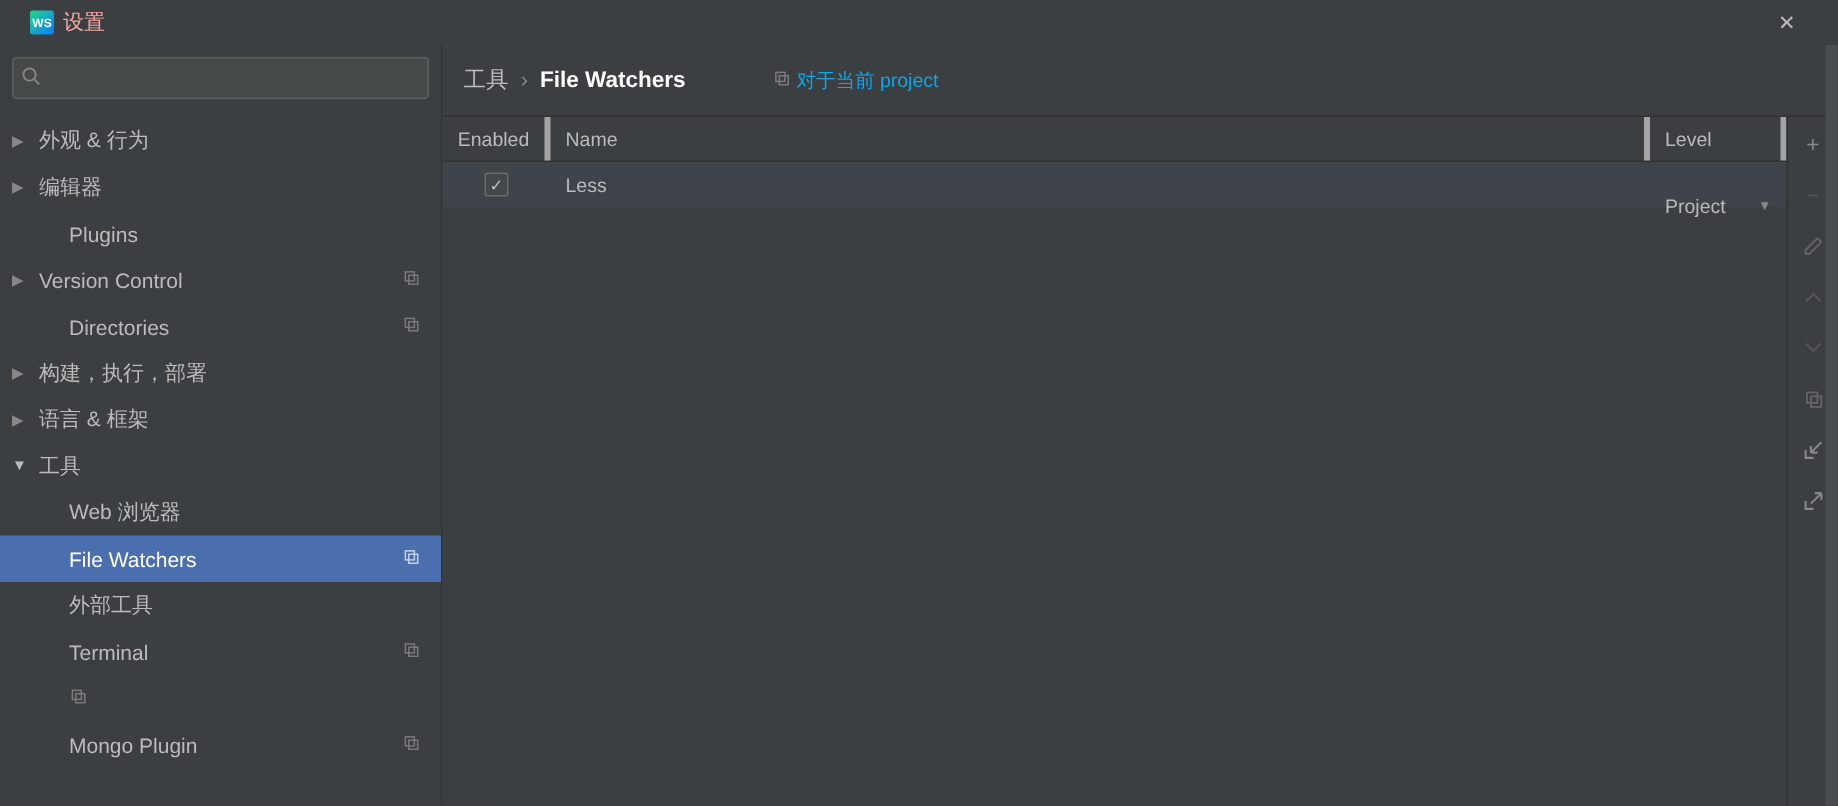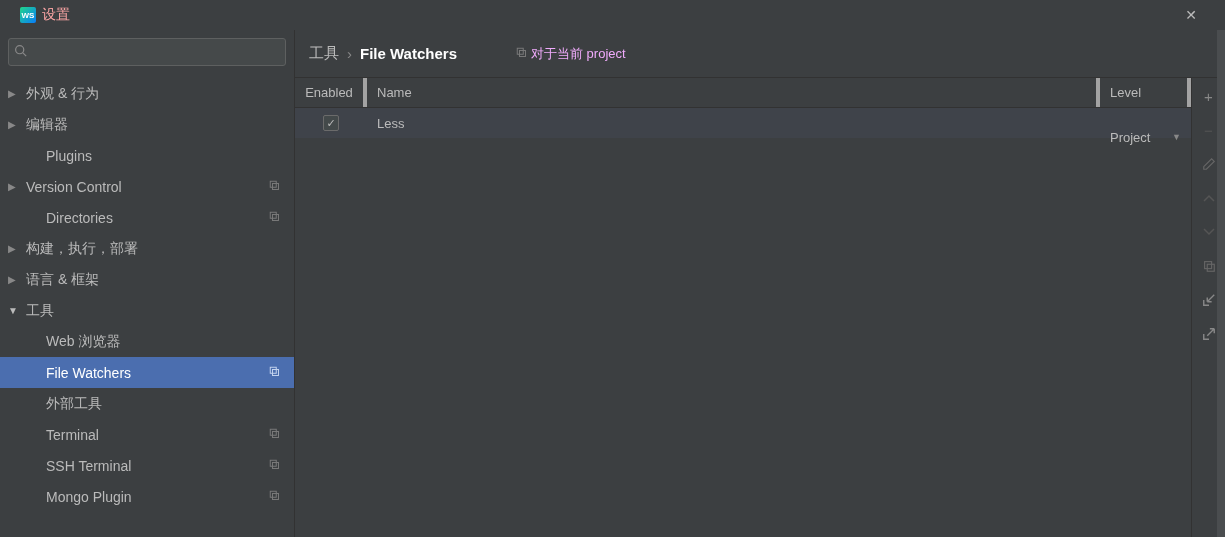--- a/index.html
+++ b/index.html
@@ -142,21 +142,21 @@
       color: #bbbbbb;
     }
     .breadcrumb .sep {
       color: #888;
     }
     .breadcrumb .current {
       color: #ffffff;
       font-weight: bold;
     }
     .scope-label {
-      color: #f0abfc;
+      color: #0ea5e9;
       font-size: 13px;
       margin-left: 50px;
       display: flex;
       align-items: center;
       gap: 4px;
     }
     .table-area {
       flex: 1;
       display: flex;
       border-top: 1px solid #323232;
@@ -326,21 +326,20 @@
           <span class="label">外部工具</span>
         </div>
         <div class="tree-item child">
           <span class="label">Terminal</span>
           <span class="badge-icon"><svg width="12" height="12" viewBox="0 0 16 16">
               <rect x="3" y="3" width="8" height="8" stroke="#7a7a7a" fill="none" stroke-width="1.3"></rect>
               <rect x="6" y="6" width="8" height="8" stroke="#7a7a7a" fill="none" stroke-width="1.3"></rect>
             </svg></span>
         </div>
         <div class="tree-item child">
-          <span class="label">SSH Terminal</span>
           <span class="badge-icon"><svg width="12" height="12" viewBox="0 0 16 16">
               <rect x="3" y="3" width="8" height="8" stroke="#7a7a7a" fill="none" stroke-width="1.3"></rect>
               <rect x="6" y="6" width="8" height="8" stroke="#7a7a7a" fill="none" stroke-width="1.3"></rect>
             </svg></span>
         </div>
         <div class="tree-item child">
           <span class="label">Mongo Plugin</span>
           <span class="badge-icon"><svg width="12" height="12" viewBox="0 0 16 16">
               <rect x="3" y="3" width="8" height="8" stroke="#7a7a7a" fill="none" stroke-width="1.3"></rect>
               <rect x="6" y="6" width="8" height="8" stroke="#7a7a7a" fill="none" stroke-width="1.3"></rect>

